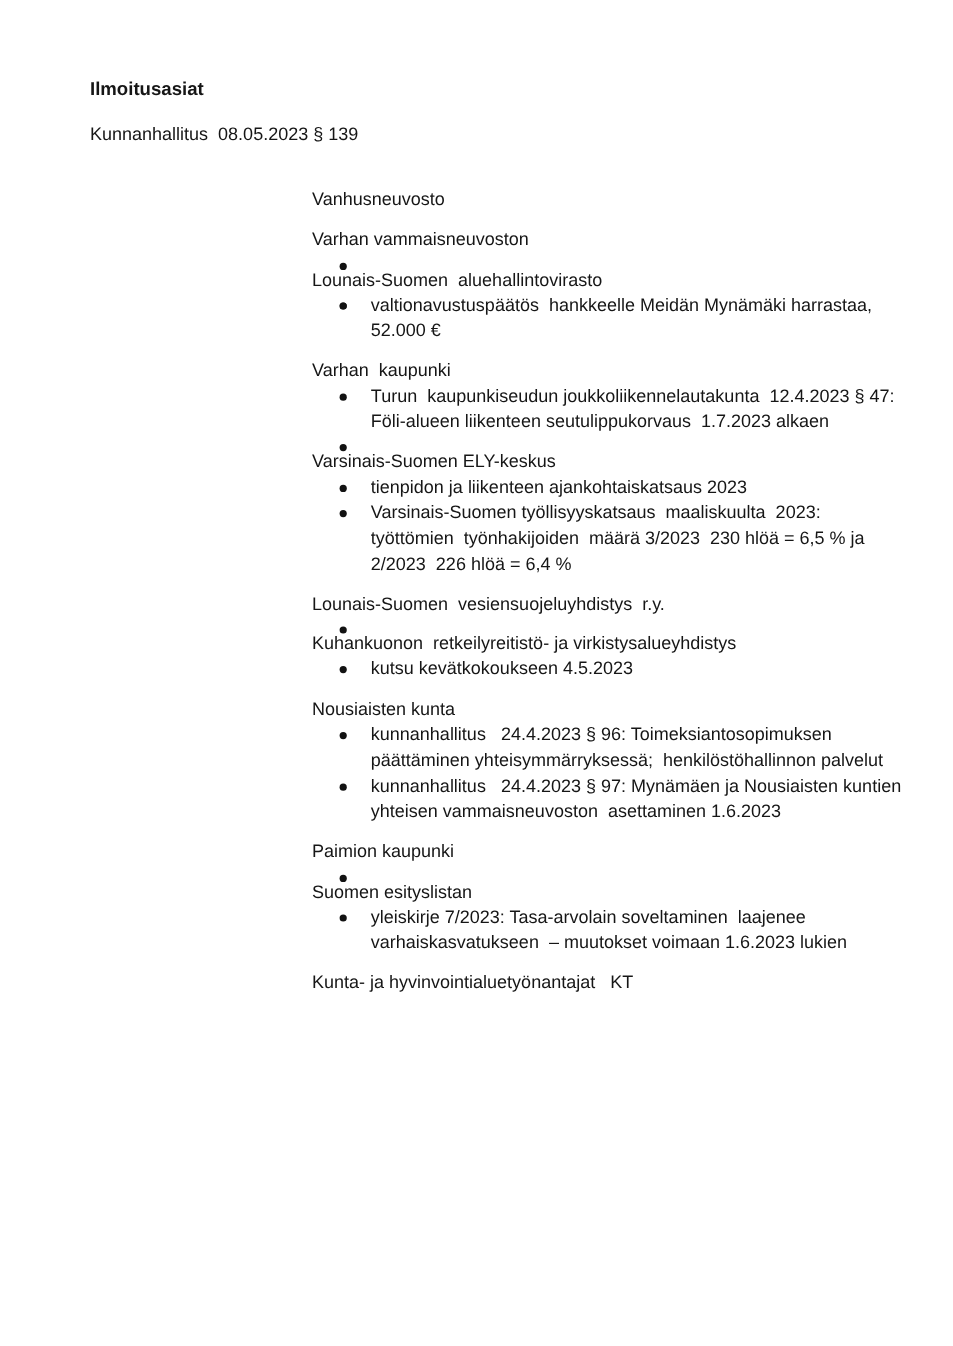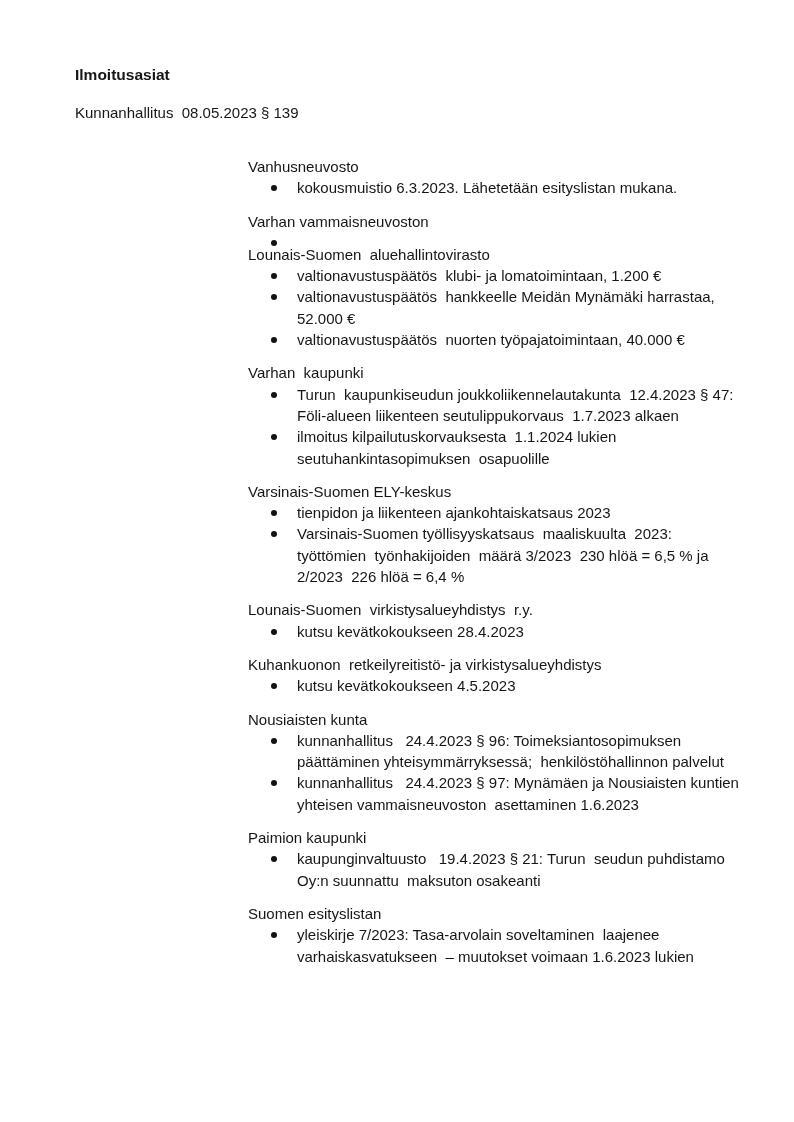--- a/index.html
+++ b/index.html
@@ -27,21 +27,21 @@
     white-space: pre-wrap;
   }
   .doc-subtitle {
     position: absolute;
     left: 75px;
     top: 102px;
     white-space: pre-wrap;
   }
   .content {
     position: absolute;
-    left: 248px;
+    left: 260px;
     top: 156px;
     width: 494px;
   }
   .doc-section {
     margin: 0 0 12px 0;
   }
   .section-heading {
     white-space: pre-wrap;
   }
   ul.bullet-list {
@@ -68,93 +68,80 @@
 </style>
 </head>
 <body>
 
 <div class="page">
   <div class="doc-title">Ilmoitusasiat</div>
   <div class="doc-subtitle">Kunnanhallitus  08.05.2023 § 139</div>
   <div class="content">
   <section class="doc-section">
     <div class="section-heading">Vanhusneuvosto</div>
-    <ul class="bullet-list">
-  <li class="bullet-item">
-    <span class="bullet-dot"></span>
-    <span class="item-text">kokousmuistio 6.3.2023. Lähetetään esityslistan mukana.</span>
-  </li>
-</ul>
   </section>
 
   <section class="doc-section">
     <div class="section-heading">Varhan vammaisneuvoston</div>
     <ul class="bullet-list">
   <li class="bullet-item">
     <span class="bullet-dot"></span>
   </li>
 </ul>
   </section>
 
   <section class="doc-section">
     <div class="section-heading">Lounais-Suomen  aluehallintovirasto</div>
     <ul class="bullet-list">
   <li class="bullet-item">
     <span class="bullet-dot"></span>
-    <span class="item-text">valtionavustuspäätös  klubi- ja lomatoimintaan, 1.200 €</span>
   </li>
 
   <li class="bullet-item">
     <span class="bullet-dot"></span>
     <span class="item-text">valtionavustuspäätös  hankkeelle Meidän Mynämäki harrastaa, 52.000 €</span>
   </li>
 
-  <li class="bullet-item">
-    <span class="bullet-dot"></span>
-    <span class="item-text">valtionavustuspäätös  nuorten työpajatoimintaan, 40.000 €</span>
-  </li>
 </ul>
   </section>
 
   <section class="doc-section">
     <div class="section-heading">Varhan  kaupunki</div>
     <ul class="bullet-list">
   <li class="bullet-item">
     <span class="bullet-dot"></span>
     <span class="item-text">Turun  kaupunkiseudun joukkoliikennelautakunta  12.4.2023 § 47: Föli-alueen liikenteen seutulippukorvaus  1.7.2023 alkaen</span>
   </li>
 
   <li class="bullet-item">
     <span class="bullet-dot"></span>
-    <span class="item-text">ilmoitus kilpailutuskorvauksesta  1.1.2024 lukien seutuhankintasopimuksen  osapuolille</span>
   </li>
 </ul>
   </section>
 
   <section class="doc-section">
     <div class="section-heading">Varsinais-Suomen ELY-keskus</div>
     <ul class="bullet-list">
   <li class="bullet-item">
     <span class="bullet-dot"></span>
     <span class="item-text">tienpidon ja liikenteen ajankohtaiskatsaus 2023</span>
   </li>
 
   <li class="bullet-item">
     <span class="bullet-dot"></span>
     <span class="item-text">Varsinais-Suomen työllisyyskatsaus  maaliskuulta  2023: työttömien  työnhakijoiden  määrä 3/2023  230 hlöä = 6,5 % ja 2/2023  226 hlöä = 6,4 %</span>
   </li>
 </ul>
   </section>
 
   <section class="doc-section">
-    <div class="section-heading">Lounais-Suomen  virkistysalueyhdistys  r.y.</div>
+    <div class="section-heading">Lounais-Suomen  vesiensuojeluyhdistys  r.y.</div>
     <ul class="bullet-list">
   <li class="bullet-item">
     <span class="bullet-dot"></span>
-    <span class="item-text">kutsu kevätkokoukseen 28.4.2023</span>
   </li>
 </ul>
   </section>
 
   <section class="doc-section">
     <div class="section-heading">Kuhankuonon  retkeilyreitistö- ja virkistysalueyhdistys</div>
     <ul class="bullet-list">
   <li class="bullet-item">
     <span class="bullet-dot"></span>
     <span class="item-text">kutsu kevätkokoukseen 4.5.2023</span>
@@ -175,21 +162,20 @@
     <span class="item-text">kunnanhallitus   24.4.2023 § 97: Mynämäen ja Nousiaisten kuntien yhteisen vammaisneuvoston  asettaminen 1.6.2023</span>
   </li>
 </ul>
   </section>
 
   <section class="doc-section">
     <div class="section-heading">Paimion kaupunki</div>
     <ul class="bullet-list">
   <li class="bullet-item">
     <span class="bullet-dot"></span>
-    <span class="item-text">kaupunginvaltuusto   19.4.2023 § 21: Turun  seudun puhdistamo  Oy:n suunnattu  maksuton osakeanti</span>
   </li>
 </ul>
   </section>
 
   <section class="doc-section">
     <div class="section-heading">Suomen esityslistan</div>
     <ul class="bullet-list">
   <li class="bullet-item">
     <span class="bullet-dot"></span>
     <span class="item-text">yleiskirje 7/2023: Tasa-arvolain soveltaminen  laajenee varhaiskasvatukseen  – muutokset voimaan 1.6.2023 lukien</span>

